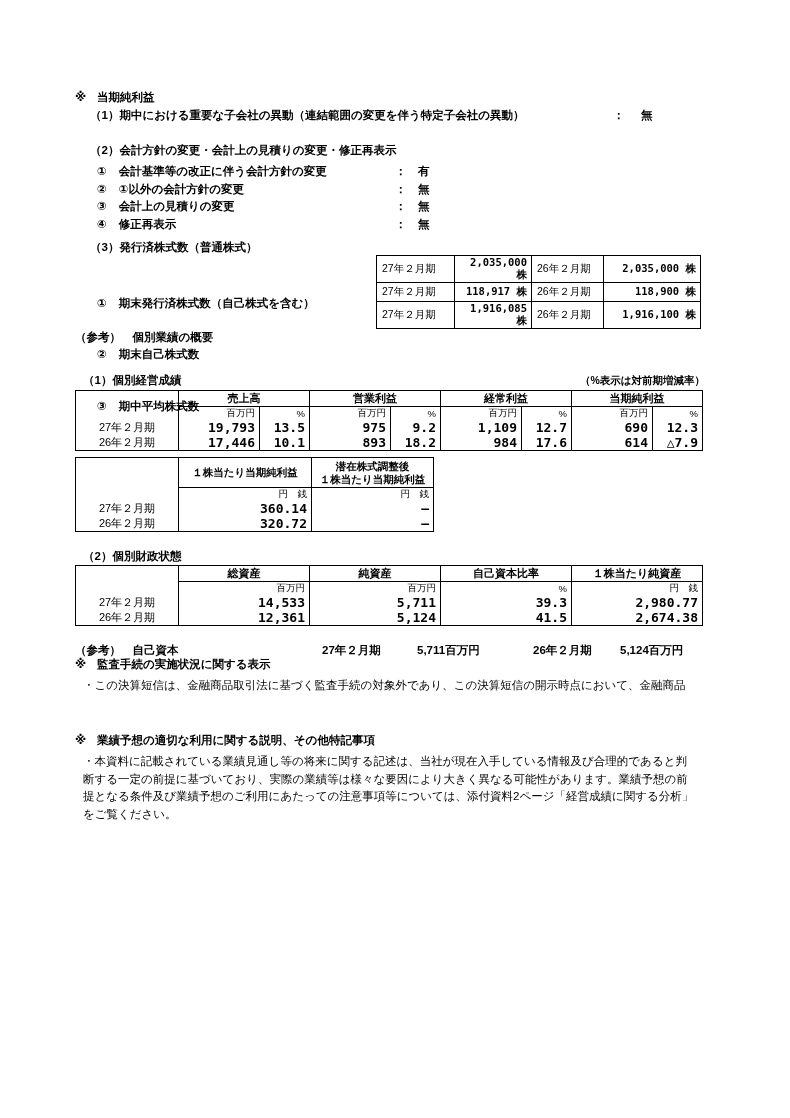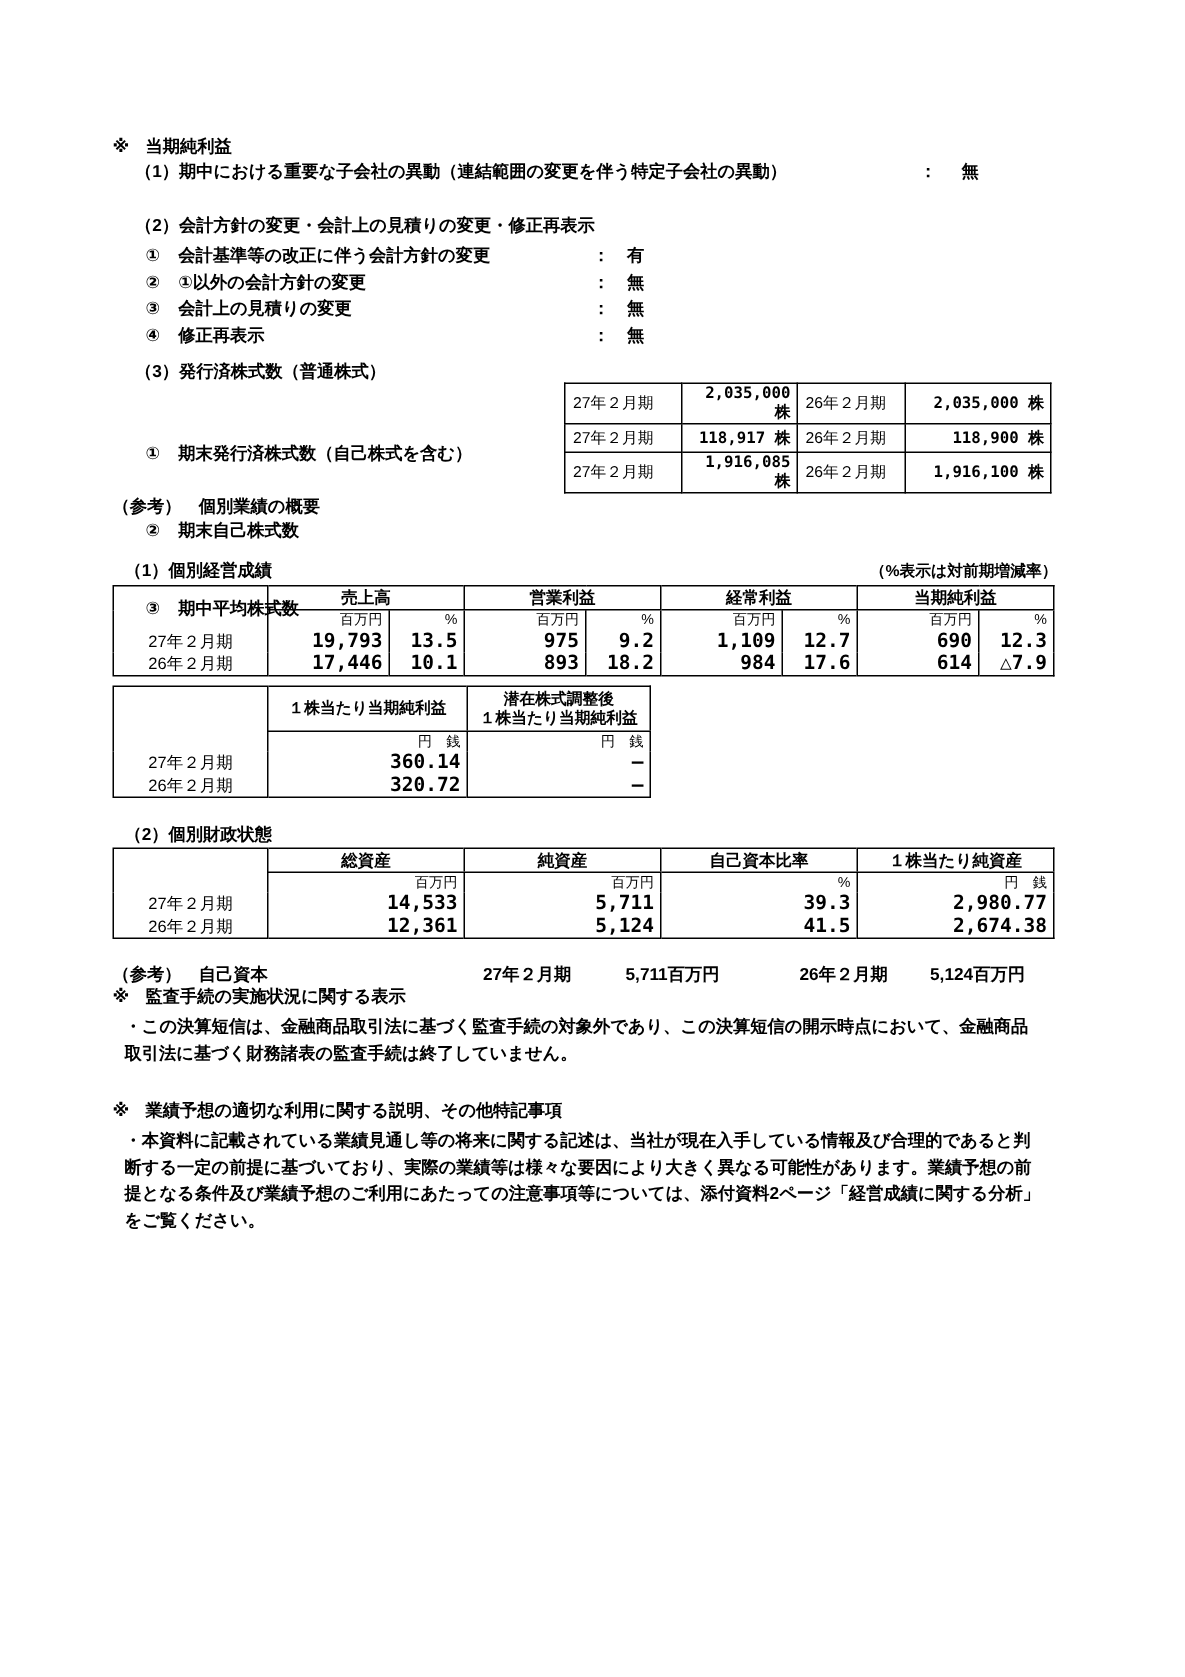--- a/index.html
+++ b/index.html
@@ -64,21 +64,21 @@
   #equity-row { position:relative; height:16px; line-height:16px; white-space:nowrap; font-weight:bold; }
   #equity-row span { position:absolute; }
   #equity-row .l  { position:static; }
   #equity-row .p1 { left:247px; }
   #equity-row .v1 { left:342px;text-align:right; }
   #equity-row .p2 { left:458px; }
   #equity-row .v2 { left:545px; }
   #equity-row .numpart { font-weight:bold; }
 
   .para { padding-left:8px; }
-  .para .pline { height:17.5px; line-height:17.5px; white-space:nowrap; font-weight:bold; }
+  .para .pline { height:17.5px; line-height:17.5px; white-space:nowrap; font-weight:normal; }
 </style>
 </head>
 <body>
 
 <div class="page">
 
   <div class="abs nowrap" style="top:90px;">
     <span class="marker">※</span><span class="jp">当期純利益</span>
   </div>
 
@@ -289,21 +289,20 @@
     <span class="v1 numpart">5,711百万円</span>
     <span class="p2">26年２月期</span>
     <span class="v2 numpart">5,124百万円</span>
   </div>
 
   <div class="abs nowrap" style="top:657px;">
     <span class="marker">※</span><span class="jp">監査手続の実施状況に関する表示</span>
   </div>
   <div class="abs para" style="top:677px;">
     <div class="pline">・この決算短信は、金融商品取引法に基づく監査手続の対象外であり、この決算短信の開示時点において、金融商品</div>
-    <div class="pline">取引法に基づく財務諸表の監査手続は終了していません。</div>
   </div>
 
   <div class="abs nowrap" style="top:733px;">
     <span class="marker">※</span><span class="jp">業績予想の適切な利用に関する説明、その他特記事項</span>
   </div>
   <div class="abs para" style="top:753px;">
     <div class="pline">・本資料に記載されている業績見通し等の将来に関する記述は、当社が現在入手している情報及び合理的であると判</div>
     <div class="pline">断する一定の前提に基づいており、実際の業績等は様々な要因により大きく異なる可能性があります。業績予想の前</div>
     <div class="pline">提となる条件及び業績予想のご利用にあたっての注意事項等については、添付資料2ページ「経営成績に関する分析」</div>
     <div class="pline">をご覧ください。</div>

